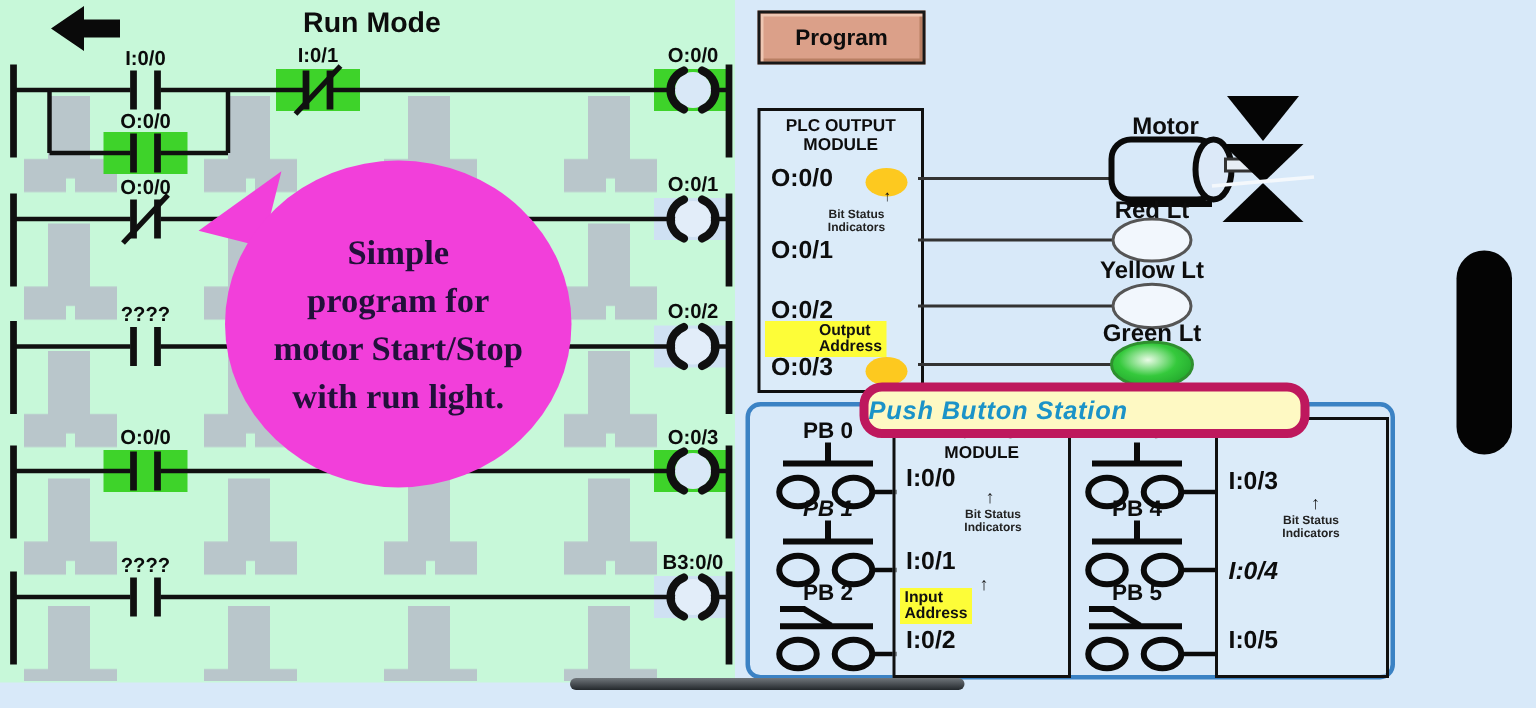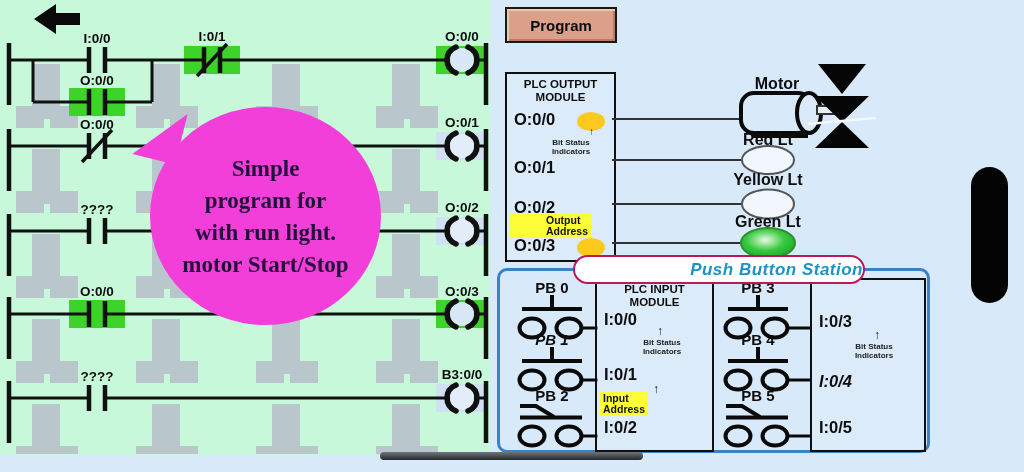--- a/index.html
+++ b/index.html
@@ -29,23 +29,23 @@
   .mtitle{position:absolute;width:100%;text-align:center;font-weight:700;font-size:11.5px;color:#0d0d0d;}
   .addr-row{position:absolute;font-weight:700;font-size:16.5px;color:#0d0d0d;}
   .led{position:absolute;width:28px;height:19px;border-radius:50%;background:#fdc91f;}
   .bs{position:absolute;text-align:center;font-size:8px;font-weight:600;color:#222;line-height:9px;}
   .uparrow{position:absolute;font-size:12px;font-weight:700;color:#111;}
   .addr-hl{position:absolute;background:#fdfd38;font-weight:700;font-size:10.5px;line-height:11px;
            color:#111;padding:1px 3px;}
   
   #station{position:absolute;left:497px;top:268px;width:427px;height:179px;
            border:3px solid #3b82c4;border-radius:10px;}
-  #station-pill{position:absolute;left:573px;top:255px;width:288px;height:25px;background:#ffffff;
-           border:2px solid #be185d;border-radius:15px;display:flex;align-items:center;
-           justify-content:flex-end;z-index:5;}
+  #station-pill{position:absolute;left:573px;top:255px;width:288px;height:25px;background:#fef9c3;
+           border:6px solid #be185d;border-radius:15px;display:flex;align-items:center;
+           justify-content:flex-start;z-index:5;}
   #station-pill span{font-style:italic;font-weight:700;font-size:17px;color:#1b93c8;letter-spacing:0.5px;}
   .pb-label{position:absolute;width:92px;text-align:center;font-weight:700;font-size:15px;color:#0d0d0d;}
   .pb-svg{position:absolute;}
   
   #black-pill{position:absolute;left:971px;top:167px;width:37px;height:136px;border-radius:19px;
            background:#040404;}
   #home-bar{position:absolute;left:380px;top:452px;width:263px;height:8px;border-radius:4px;
            background:linear-gradient(180deg,#70767b,#23282c);}
   #devices-svg{position:absolute;left:612px;top:60px;}
   svg text{font-family:"Liberation Sans",sans-serif;}
@@ -130,29 +130,30 @@
         <text x="97" y="296">O:0/0</text>
         <text x="462" y="296">O:0/3</text>
         <text x="97" y="381">????</text>
         <text x="462" y="379">B3:0/0</text>
       </g>
     </svg>
 
     <svg id="back-btn" viewBox="0 0 46 32">
       <polygon points="0,16 22,1 22,10 46,10 46,22 22,22 22,31" fill="#0a0a0a"></polygon>
     </svg>
+    <div class="hdr-title">Run Mode</div>
   </div>
 
   <div id="bubble-tail"></div>
   <div id="bubble">
     <div class="btxt">
       <div>Simple</div>
       <div>program for</div>
+      <div>motor Start/Stop</div>
       <div>with run light.</div>
-      <div>motor Start/Stop</div>
     </div>
   </div>
 
   <div id="program-btn">
     <span>Program</span>
   </div>
 
   <div class="module" style="left:505px;top:72px;width:107px;height:186px;">
     <div class="mtitle" style="top:4px;">PLC OUTPUT</div>
     <div class="mtitle" style="top:17px;">MODULE</div>

